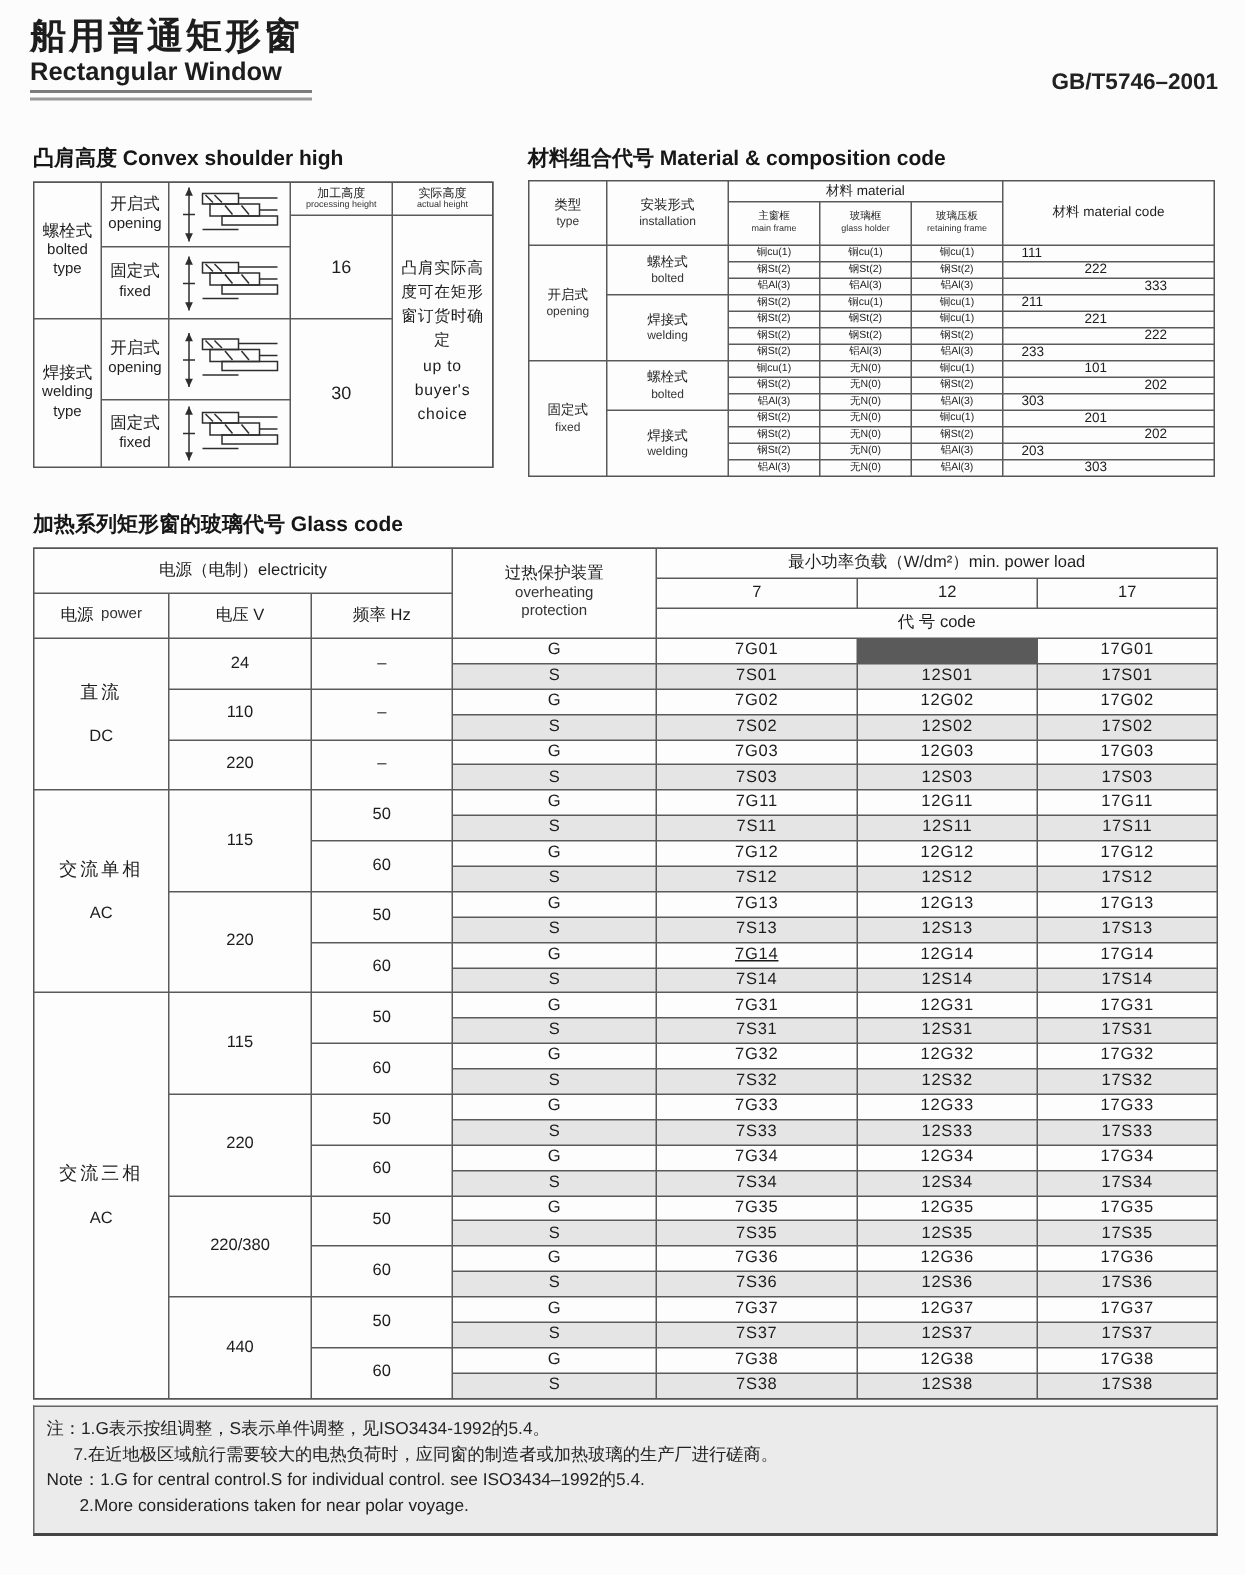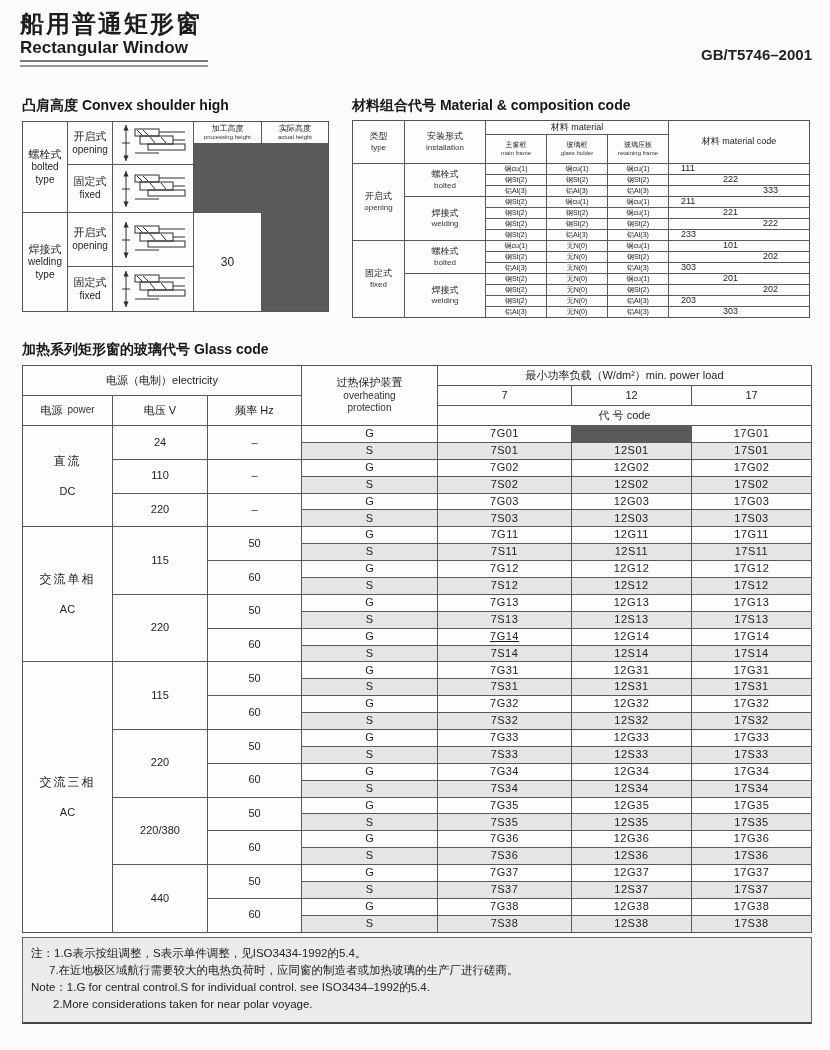--- a/index.html
+++ b/index.html
@@ -178,21 +178,26 @@
         </svg>
       </div>
       <div class="cell stack cv-h" style="grid-area: 1 / 4 / 2 / 5;">
         <span class="hcn">加工高度</span>
         <span class="hen">processing height</span>
       </div>
       <div class="cell stack cv-h" style="grid-area: 1 / 5 / 2 / 6;">
         <span class="hcn">实际高度</span>
         <span class="hen">actual height</span>
       </div>
+      <div class="cell cv-num" style="grid-area: 2 / 4 / 4 / 5;">16</div>
       <div class="cell cv-num" style="grid-area: 4 / 4 / 6 / 5;">30</div>
+      <div class="cell stack cv-note" style="grid-area: 2 / 5 / 6 / 6;">
+        <span class="cv-note-cn">凸肩实际高度可在矩形窗订货时确定</span>
+        <span class="cv-note-en">up to buyer's choice</span>
+      </div>
     </div>
   <div class="gridtable material">
       <div class="cell stack mt-h" style="grid-area: 1 / 1 / 3 / 2;">
         <span class="hcn">类型</span>
         <span class="hen">type</span>
       </div>
       <div class="cell stack mt-h" style="grid-area: 1 / 2 / 3 / 3;">
         <span class="hcn">安装形式</span>
         <span class="hen">installation</span>
       </div>

